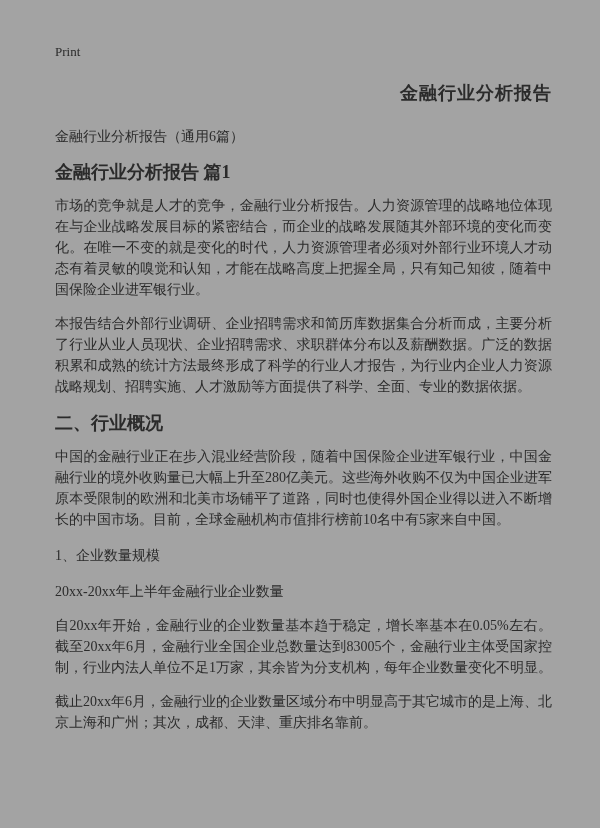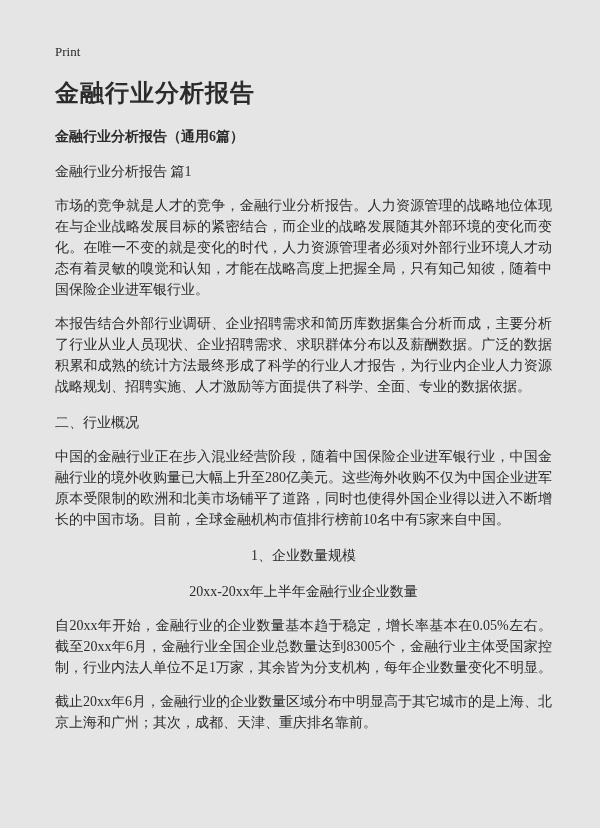--- a/index.html
+++ b/index.html
@@ -5,68 +5,67 @@
   html, body {
     margin: 0;
     padding: 0;
     background: #ffffff;
   }
   .page {
     position: relative;
     width: 600px;
     height: 828px;
     margin: 0 auto;
-    background: #e5e5e5;
+    background: #a3a3a3;
     box-sizing: border-box;
     padding: 42px 48px 0 55px;
     color: #2b2b2b;
     font-family: "Liberation Serif", "DejaVu Serif", serif;
     overflow: hidden;
   }
   .print-link {
     display: inline-block;
     font-size: 13px;
     line-height: 16px;
     color: #2b2b2b;
     text-decoration: none;
     cursor: pointer;
   }
   .doc-title {
     margin: 21px 0 0 0;
-    font-size: 24px;
+    font-size: 18px;
     line-height: 24px;
     font-weight: bold;
-    text-align: left;
+    text-align: right;
     font-family: "Liberation Sans", "DejaVu Sans", sans-serif;
     letter-spacing: 1px;
   }
   .doc-subtitle {
     margin: 22px 0 0 0;
     font-size: 14px;
     line-height: 19px;
-    font-weight: bold;
+    font-weight: normal;
   }
   .sec-heading {
     margin: 16px 0 0 0;
-    font-size: 14px;
+    font-size: 18px;
     line-height: 20px;
-    font-weight: normal;
+    font-weight: bold;
   }
   .body-par {
     margin: 13px 0 0 0;
     font-size: 14px;
     line-height: 21px;
     text-align: justify;
     text-justify: inter-character;
   }
   .sub-line {
     margin: 16px 0 0 0;
     font-size: 14px;
     line-height: 20px;
-    text-align: center;
   }
 </style>
 </head>
 <body>
 
 <div class="page">
 
   <a class="print-link">Print</a>
 
   <h1 class="doc-title">金融行业分析报告</h1>

